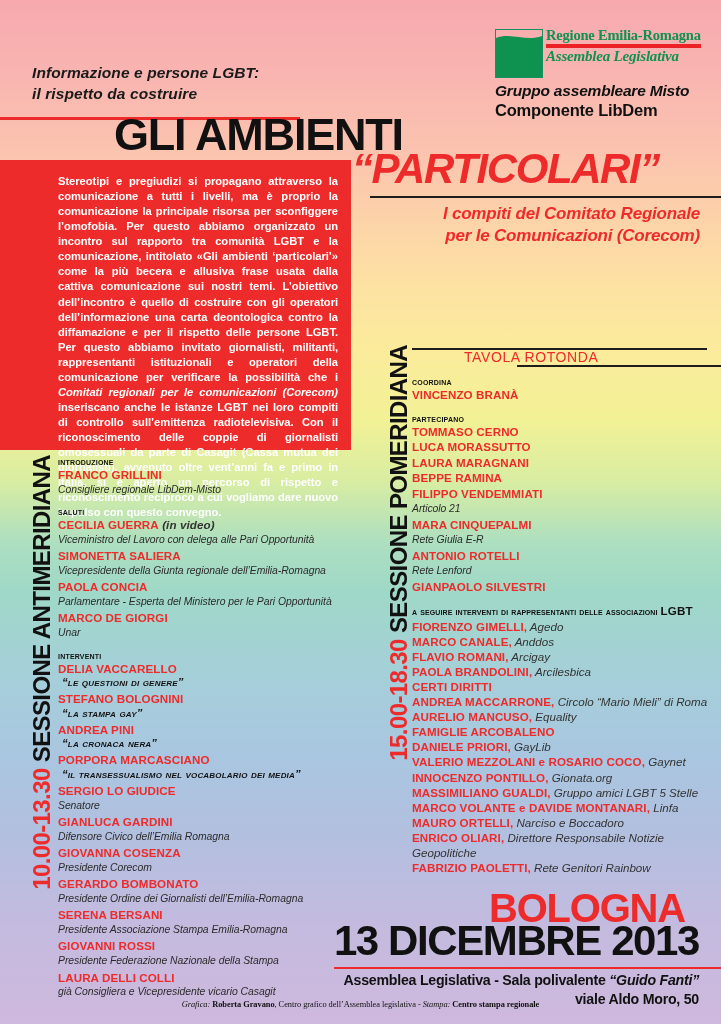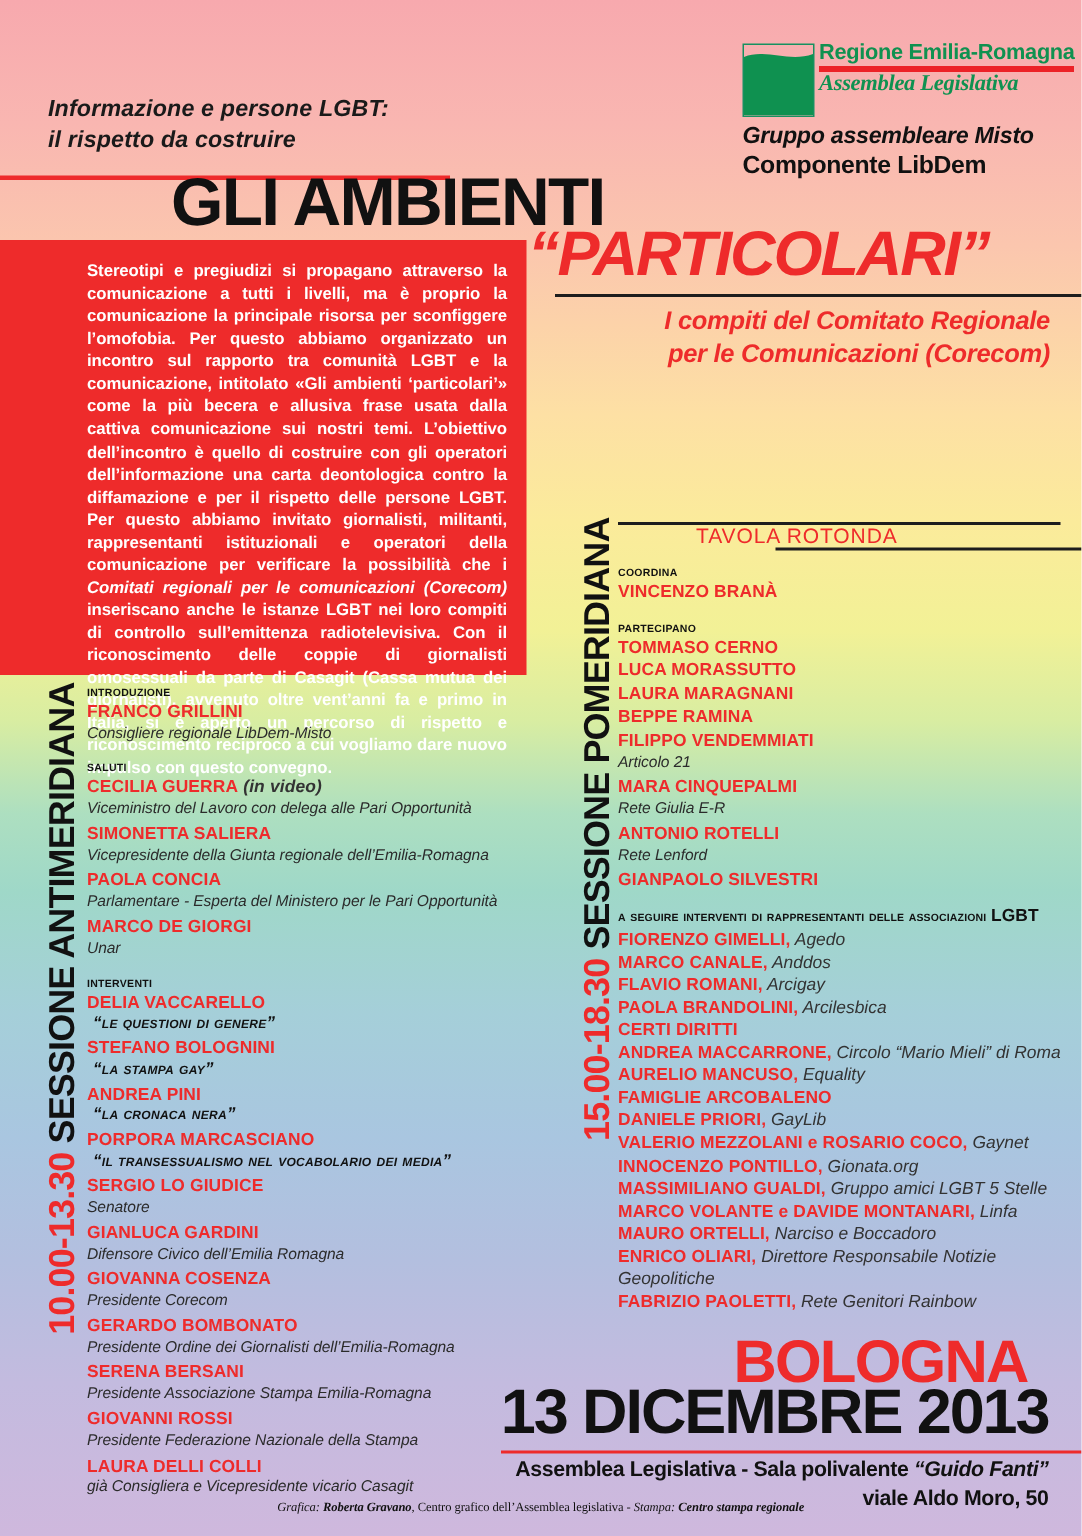--- a/index.html
+++ b/index.html
@@ -39,21 +39,21 @@
   }
   .logo-wrap{position:absolute;left:495px;top:28px;width:205px;}
   .logo-top{display:flex;align-items:flex-start;}
   .logo-mark{
     width:48px;height:49px;border:1.4px solid #179160;
     box-sizing:border-box;position:relative;overflow:hidden;flex:none;margin-top:1px;
   }
   .logo-mark svg{display:block;}
   .logo-txt{margin-left:3px;}
   .logo-l1{
-    font-family:Liberation Sans, sans-serif;font-weight:bold;
+    font-family:Liberation Serif, serif;font-weight:bold;
     font-size:14.5px;color:#0f9150;line-height:1.04;letter-spacing:-0.2px;white-space:nowrap;
   }
   .logo-rule{height:4px;background:#ec2227;margin:1px 0 1px 0;}
   .logo-l2{
     font-family:"Liberation Serif", serif;font-weight:bold;font-style:italic;
     font-size:15px;color:#0f9150;line-height:1.04;letter-spacing:-0.2px;white-space:nowrap;
   }
   .logo-l3{
     font-style:italic;font-weight:bold;font-size:15.5px;color:#111;
     margin-top:4px;letter-spacing:-0.2px;white-space:nowrap;
@@ -175,21 +175,21 @@
     font-size:14.2px;font-weight:bold;color:#111;
     line-height:1.35;letter-spacing:-.25px;
   }
   .venue .it{font-style:italic;}
   .credits{
     position:absolute;left:0;top:1000px;width:721px;
     text-align:center;
     font-family:"Liberation Serif", serif;
     font-size:8.4px;color:#111;letter-spacing:-.05px;
   }
-  .credits b{font-weight:bold;font-style:italic;}
+  .credits b{font-weight:bold;}
   .credits i{font-style:italic;}
 </style>
 </head>
 <body>
 
 <div id="poster">
 
   <div class="claim">
     <div>Informazione e persone LGBT:</div>
     <div>il rispetto da costruire</div>

